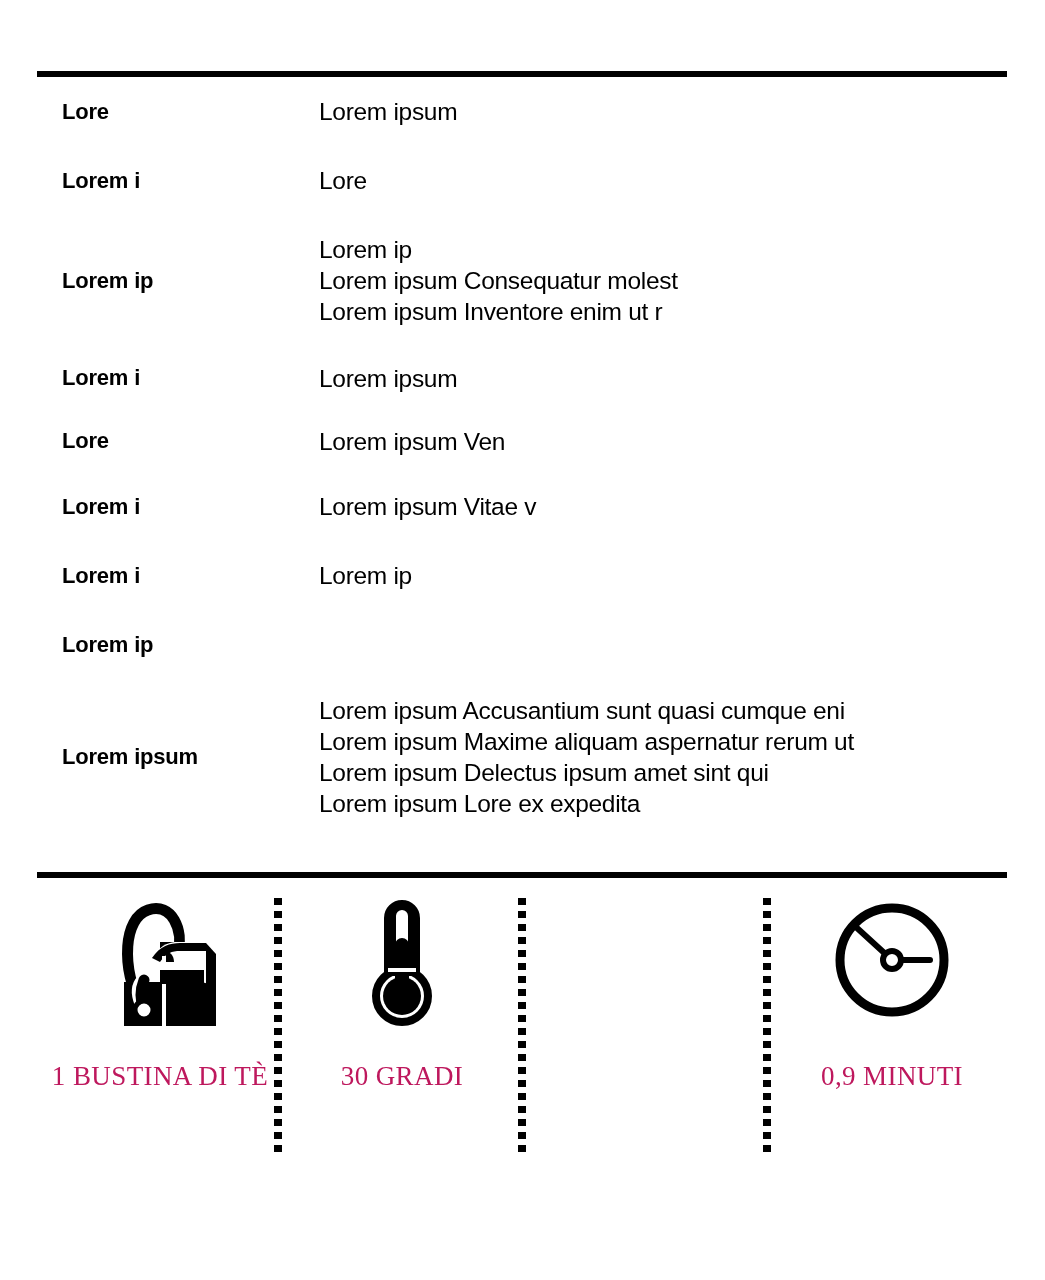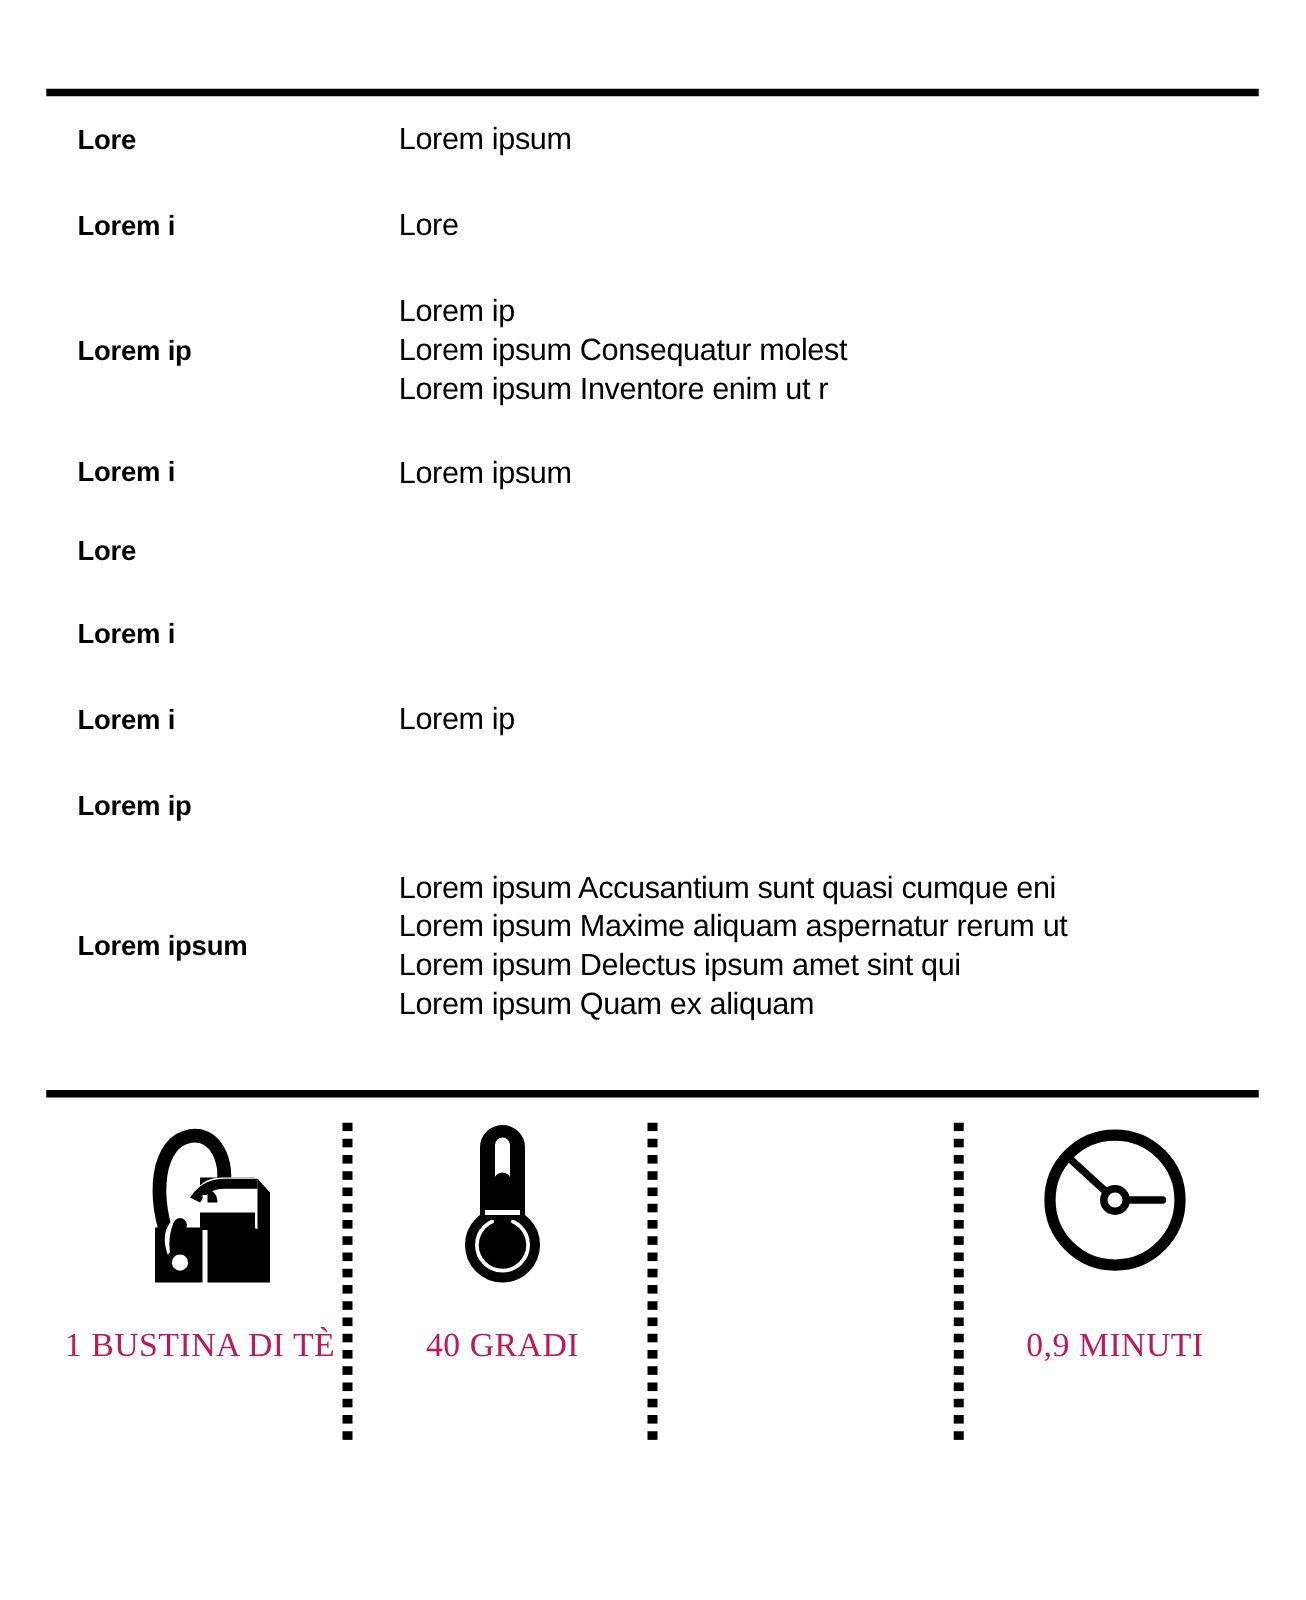--- a/index.html
+++ b/index.html
@@ -158,41 +158,43 @@
 Lorem ipsum Inventore enim ut r</div>
     </div>
 
     <div class="spec-row row-h4">
       <div class="spec-label">Lorem i</div>
       <div class="spec-value">Lorem ipsum</div>
     </div>
 
     <div class="spec-row row-h5">
       <div class="spec-label">Lore</div>
+      <div class="spec-value">Lorem ipsum Ven</div>
     </div>
 
     <div class="spec-row row-h6">
       <div class="spec-label">Lorem i</div>
+      <div class="spec-value">Lorem ipsum Vitae v</div>
     </div>
 
     <div class="spec-row row-h7">
       <div class="spec-label">Lorem i</div>
       <div class="spec-value">Lorem ip</div>
     </div>
 
     <div class="spec-row row-h8">
       <div class="spec-label">Lorem ip</div>
     </div>
 
     <div class="spec-row row-h9">
       <div class="spec-label">Lorem ipsum</div>
       <div class="spec-value">Lorem ipsum Accusantium sunt quasi cumque eni
 Lorem ipsum Maxime aliquam aspernatur rerum ut
 Lorem ipsum Delectus ipsum amet sint qui
-Lorem ipsum Quam ex aliquam</div>
+Lorem ipsum Lore ex expedita</div>
     </div>
 
   </div>
 
   <div class="rule rule-bottom"></div>
 
   <div class="brew-strip">
 
     <div class="dot-sep dot-sep-1"></div>
     <div class="dot-sep dot-sep-2"></div>
@@ -235,21 +237,21 @@
           <path d="M40 8 a 14 14 0 0 1 14 14 v 54 h -28 v -54 a 14 14 0 0 1 14 -14 z" fill="none" stroke="#000" stroke-width="8"></path>
 
           <circle cx="40" cy="100" r="26" fill="none" stroke="#000" stroke-width="8"></circle>
 
           <circle cx="40" cy="100" r="19" fill="#000"></circle>
           <rect x="33" y="42" width="14" height="58" rx="7" fill="#000"></rect>
 
           <rect x="26" y="72" width="28" height="4" fill="#fff"></rect>
         </svg>
       </div>
-      <div class="brew-label">40 GRADI</div>
+      <div class="brew-label">30 GRADI</div>
     </div>
 
 
     <div class="brew-item brew-item-4">
       <div class="brew-icon">
         <svg width="120" height="135" viewBox="0 0 120 135" aria-hidden="true">
           <circle cx="60" cy="64" r="52" fill="none" stroke="#000" stroke-width="9"></circle>
 
           <path d="M60 64 L 25 32" fill="none" stroke="#000" stroke-width="6" stroke-linecap="round"></path>
 

